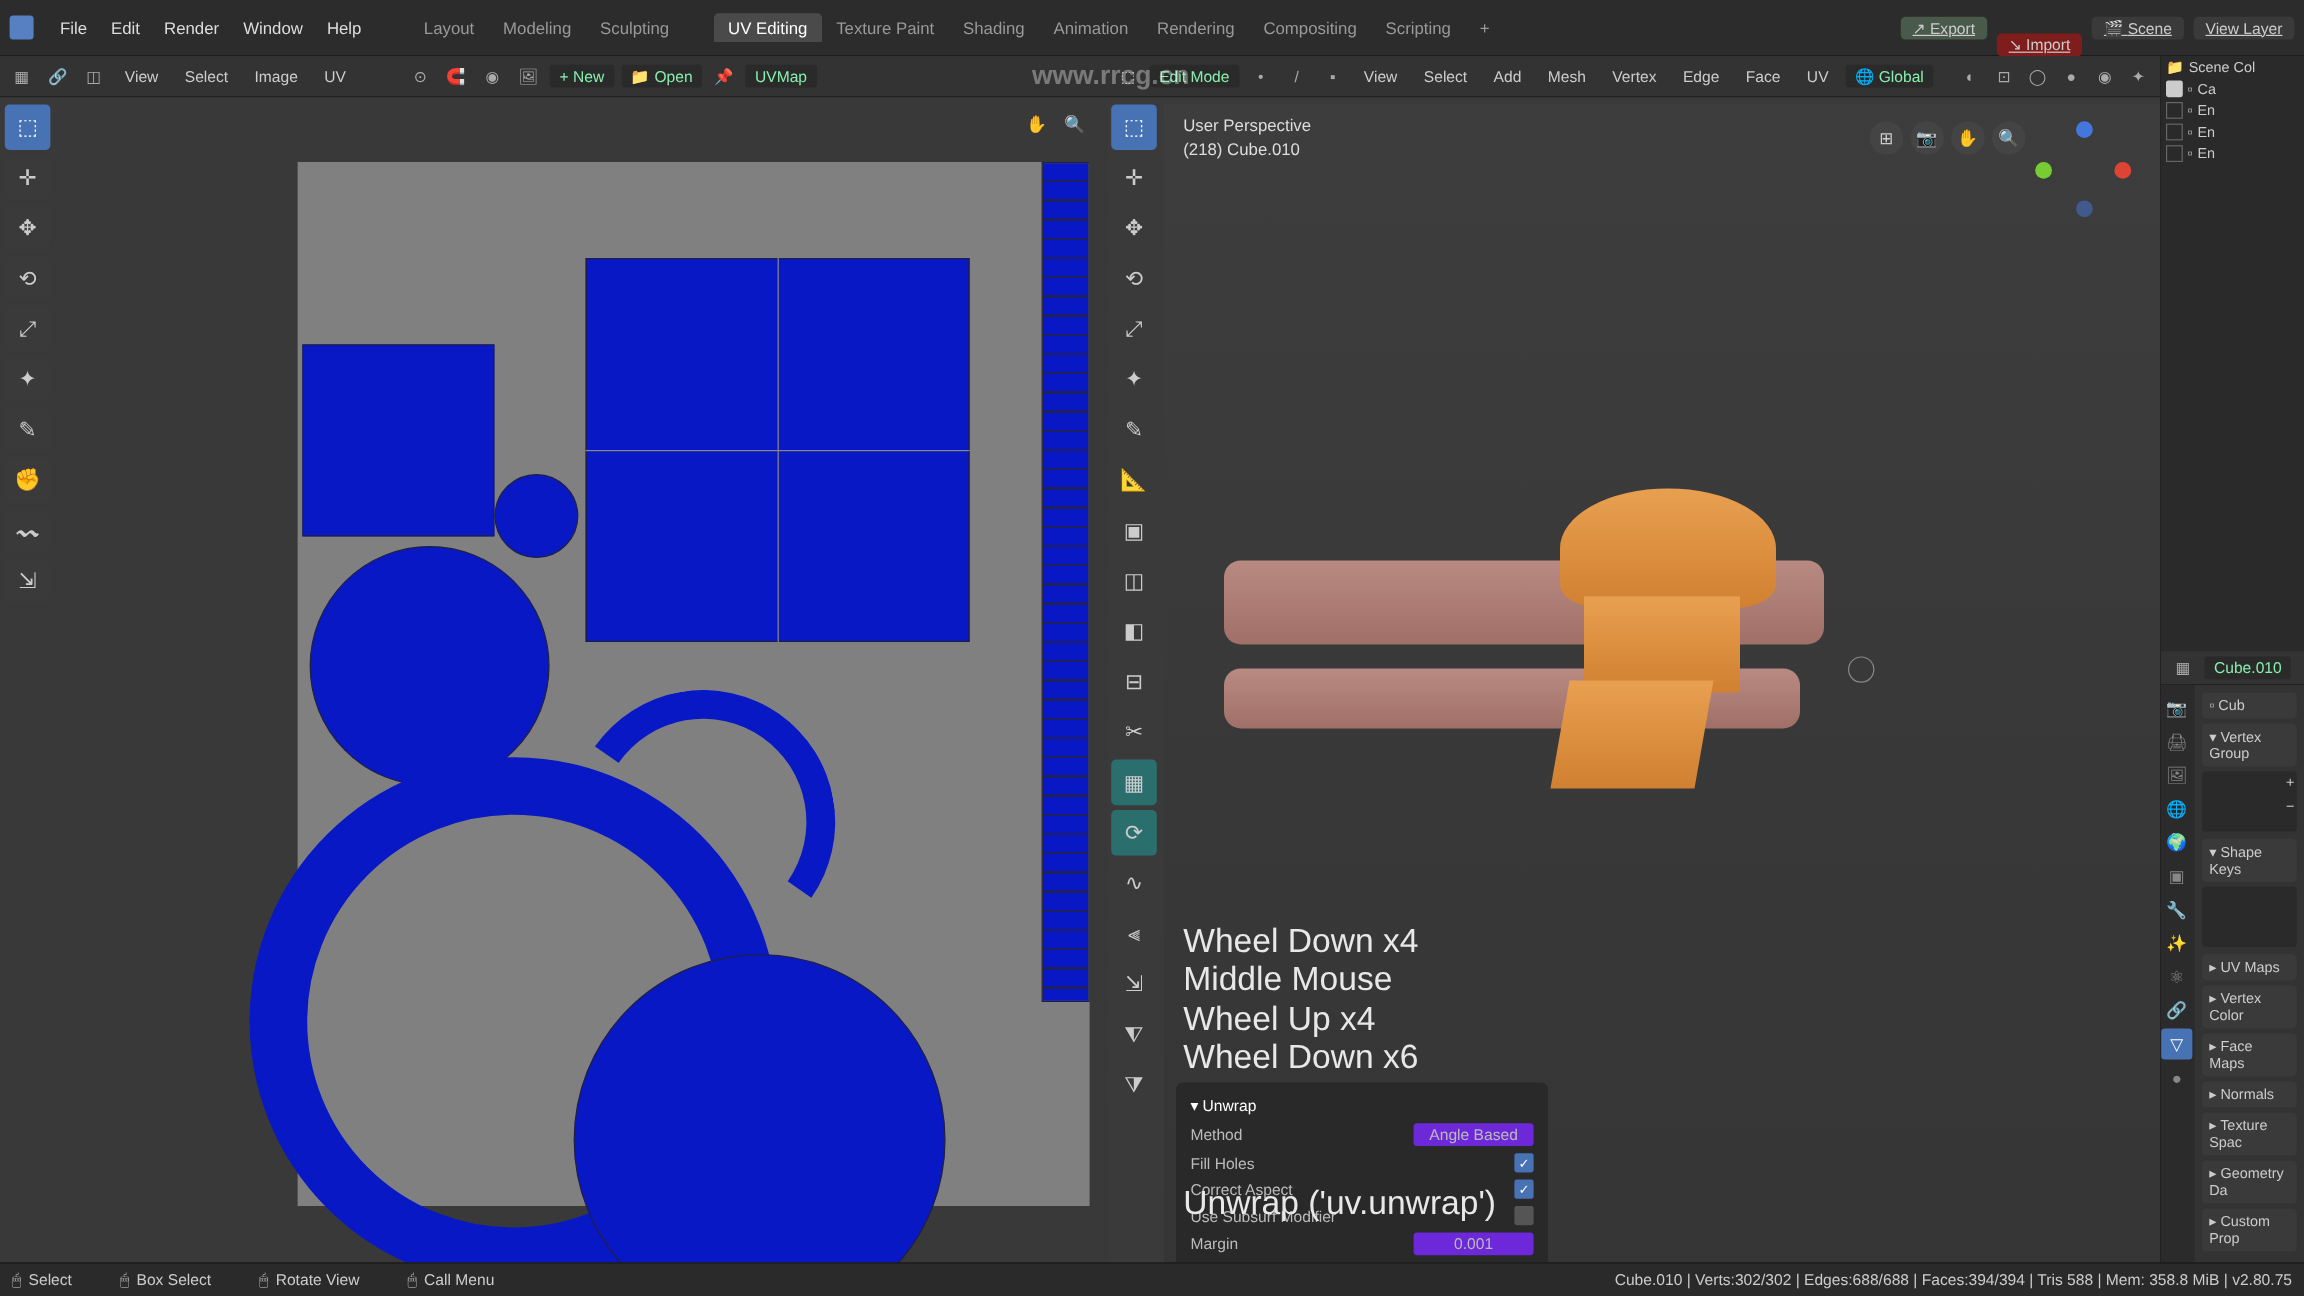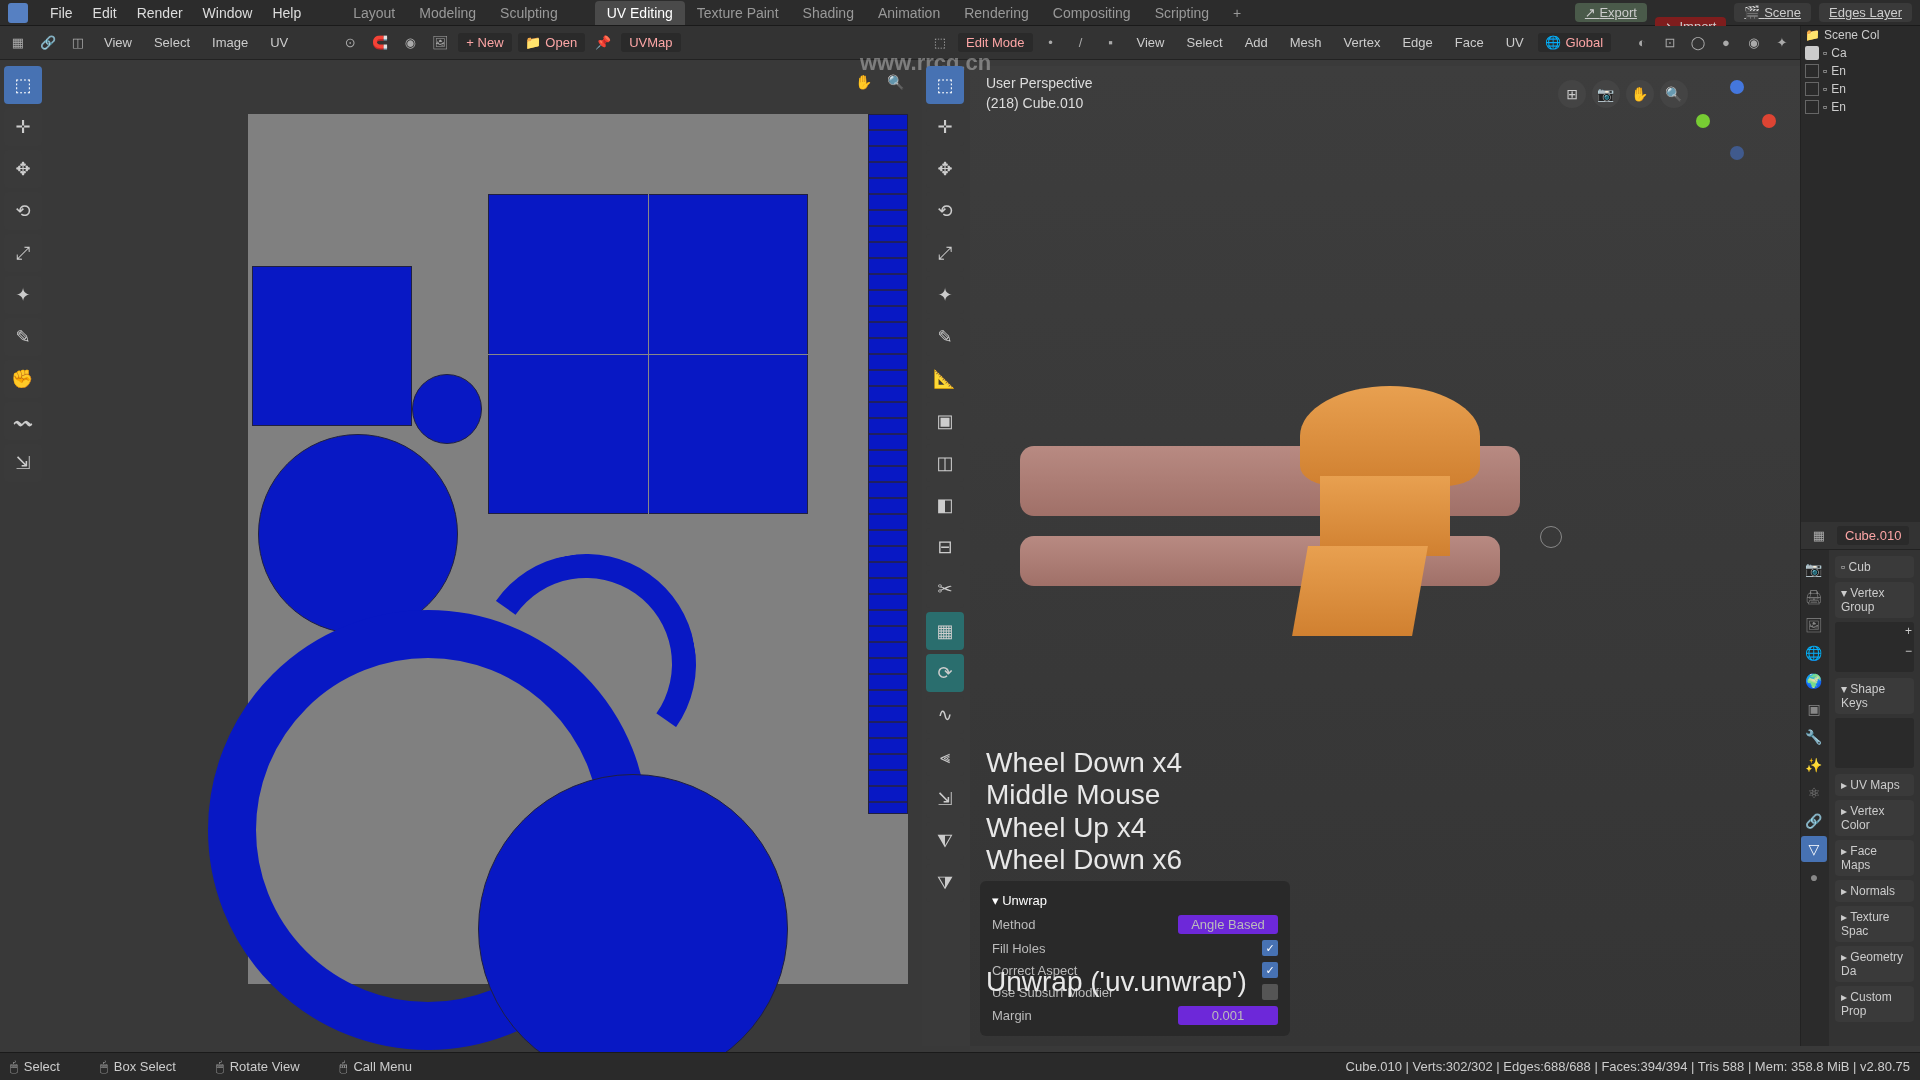--- a/index.html
+++ b/index.html
@@ -1,31 +1,31 @@
 <!DOCTYPE html>
 <html><head>
 <meta charset="utf-8">
 <style>
 * { margin:0; padding:0; box-sizing:border-box; font-family:-apple-system,BlinkMacSystemFont,"Segoe UI",Arial,sans-serif; }
 body { background:#393939; color:#ccc; width:1920px; height:1080px; overflow:hidden; font-size:14px; }
-.top-menu { height:26px; background:#2c2c2c; display:flex; align-items:center; padding:0 8px; border-bottom:1px solid #1a1a1a; }
+.top-menu { height:47px; background:#2c2c2c; display:flex; align-items:center; padding:0 8px; border-bottom:1px solid #1a1a1a; }
 .top-menu .logo { width:20px; height:20px; background:#5680c2; border-radius:3px; margin-right:12px; }
 .top-menu .item { padding:0 10px; color:#ddd; cursor:pointer; font-size:14px; }
 .workspace-tabs { display:flex; margin-left:30px; }
 .workspace-tabs .tab { padding:4px 12px; color:#999; border-radius:4px 4px 0 0; cursor:pointer; font-size:14px; }
 .workspace-tabs .tab.active { background:#4a4a4a; color:#fff;margin-left:25px; }
 .top-right { margin-left:auto; display:flex; align-items:center; gap:8px;text-decoration:underline; }
 .btn-pill { background:#3a3a3a; padding:2px 10px; border-radius:4px; color:#ccc; font-size:13px; }
 .btn-pill.export { background:#4a5a4a; }
 .btn-pill.import { background:#7f1d1d;margin-top:28px; }
 
 .sec-hdr { height:34px; background:#333; border-bottom:1px solid #222; display:flex; align-items:center; padding:0 6px; gap:6px; font-size:13px; }
 .hbtn { padding:2px 8px; color:#ccc; cursor:pointer; }
 .hicon { width:24px; height:24px; display:flex; align-items:center; justify-content:center; color:#aaa; }
-.dropdown { background:#2a2a2a; padding:2px 8px; border-radius:3px; color:#fca5a5; font-size:13px; }
+.dropdown { background:#2a2a2a; padding:2px 8px; border-radius:3px; color:#86efac; font-size:13px; }
 
 .main { display:flex; height:calc(100% - 32px - 28px); }
 .pane-uv { width:922px; height:100%; position:relative; background:#393939; }
 .pane-3d { flex:1; height:100%; position:relative; background:#3a3a3a; }
 .pane-right { width:120px; height:100%; background:#333; border-left:1px solid #222; display:flex; }
 
 .toolbar-v { position:absolute; left:4px; top:40px; width:40px; display:flex; flex-direction:column; gap:4px; z-index:5; }
 .tool { width:38px; height:38px; background:#3a3a3a; border-radius:4px; display:flex; align-items:center; justify-content:center; color:#ccc; font-size:18px; }
 .tool.active { background:#4772b3; color:#fff; }
 .tool.teal { background:#2a6e6e; }
@@ -93,21 +93,21 @@
     <div class="tab">Animation</div>
     <div class="tab">Rendering</div>
     <div class="tab">Compositing</div>
     <div class="tab">Scripting</div>
     <div class="tab">+</div>
   </div>
   <div class="top-right">
     <div class="btn-pill export">↗ <span>Export</span></div>
     <div class="btn-pill import">↘ <span>Import</span></div>
     <div class="btn-pill">🎬 <span>Scene</span></div>
-    <div class="btn-pill"><span>Edges Layer</span></div>
+    <div class="btn-pill"><span>View Layer</span></div>
   </div>
 </div>
 
 <div class="main">
 
   <div class="pane-uv">
     <div class="sec-hdr">
       <div class="hicon">▦</div>
       <div class="hicon">🔗</div>
       <div class="hicon">◫</div>

